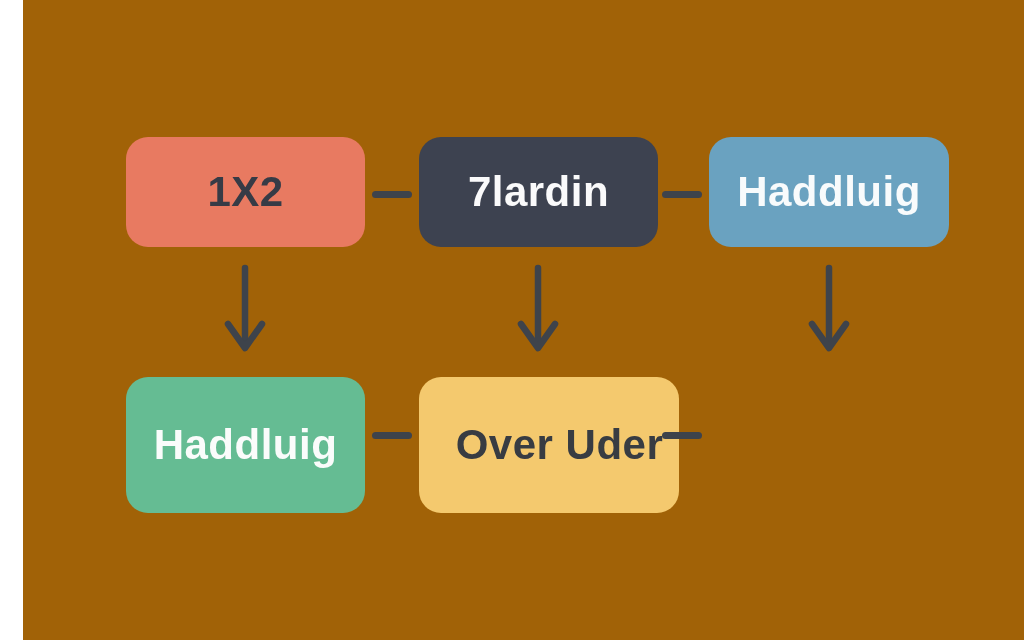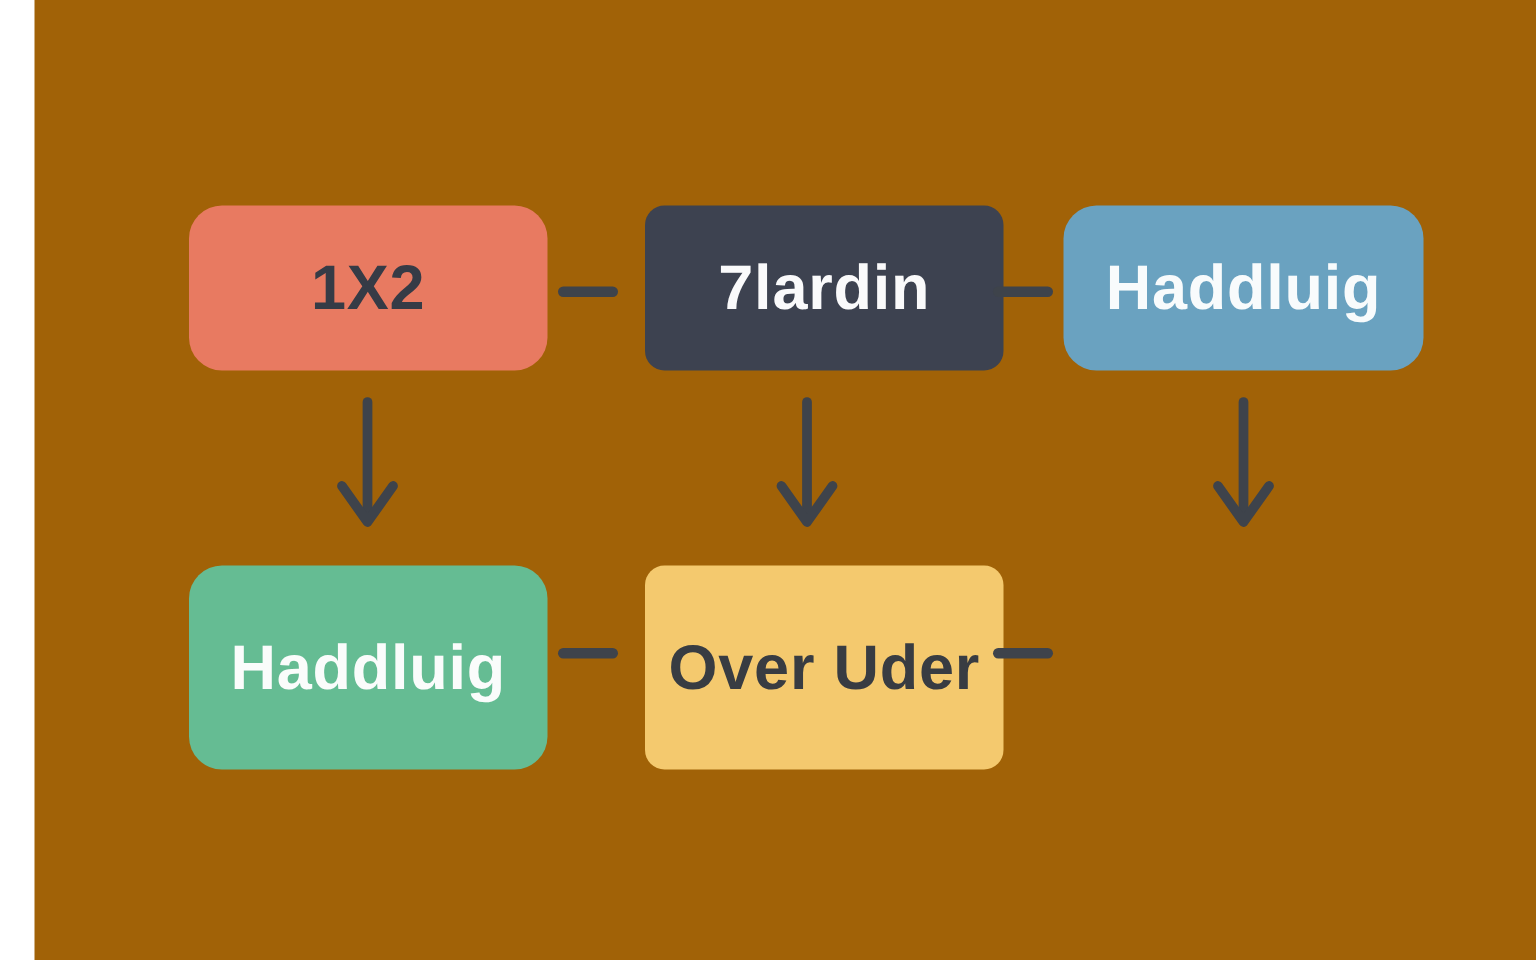--- a/index.html
+++ b/index.html
@@ -21,21 +21,21 @@
     align-items: center;
     justify-content: center;
     font-weight: bold;
     font-size: 42px;
     letter-spacing: 0.5px;
     height: 110px;
     width: 239px;
   }
   
   .col-0 { left: 103px; }
-  .col-1 { left: 407px; border-radius: 13px; }
+  .col-1 { left: 396px; }
   .col-2 { left: 686px; width: 240px; }
   .row-0 { top: 137px; }
   .row-1 { top: 377px; height: 136px; }
 
   .h-connector {
     position: absolute;
     width: 40px;
     height: 7px;
     border-radius: 4px;
   }
@@ -60,21 +60,21 @@
 <div id="canvas" style="background: #a16207; margin-left: 23px;">
 
   <div class="box row-0 col-0" style="background: rgb(232, 122, 97); color: rgb(54, 59, 70);">1X2</div>
 
   <div class="box row-0 col-1" style="background: rgb(61, 66, 80); color: rgb(250, 250, 251);">7lardin</div>
 
   <div class="box row-0 col-2" style="background: rgb(106, 162, 192); color: rgb(248, 251, 252);">Haddluig</div>
 
   <div class="box row-1 col-0" style="background: rgb(101, 188, 147); color: rgb(250, 252, 251);">Haddluig</div>
 
-  <div class="box row-1 col-1" style="background: rgb(244, 201, 110); color: rgb(56, 60, 66);">Over Uder</div>
+  <div class="box row-1 col-1" style="background: rgb(244, 201, 110); color: rgb(56, 60, 66); padding-left: 21px;">Over Uder</div>
 
 
   <div class="h-connector hc-r0 hc-c0" style="background: rgb(62, 67, 75);"></div>
   <div class="h-connector hc-r0 hc-c1" style="background: rgb(62, 67, 75);"></div>
   <div class="h-connector hc-r1 hc-c0" style="background: rgb(62, 67, 75);"></div>
   <div class="h-connector hc-r1 hc-c1" style="background: rgb(62, 67, 75);"></div>
 
   <svg class="v-arrow va-0" viewBox="0 0 44 90" fill="none">
     <line x1="22" y1="4" x2="22" y2="76" stroke-width="6.5" stroke-linecap="round" stroke="#3E434B"></line>
     <polyline points="5,60 22,84 39,60" stroke-width="6.5" stroke-linecap="round" stroke-linejoin="round" fill="none" stroke="#3E434B"></polyline>

